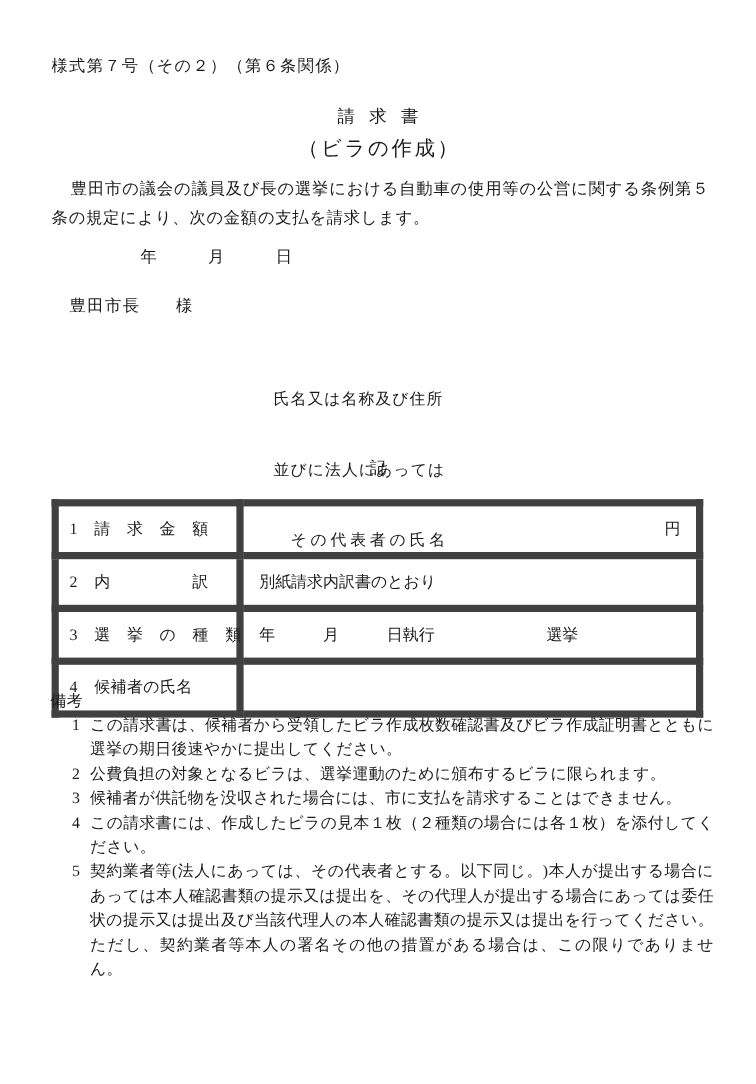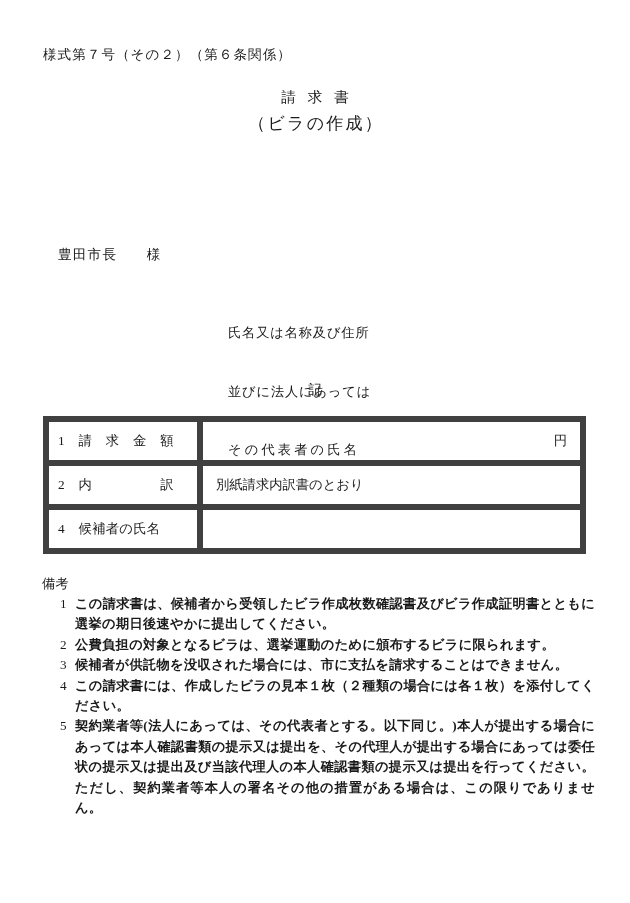--- a/index.html
+++ b/index.html
@@ -91,21 +91,21 @@
   .sig-block {
     position: absolute;
     left: 228px;
     top: 284px;
     font-size: 13.2px;
     line-height: 19.5px;
     white-space: pre;
   }
   .sig-line-1 { letter-spacing: 0.9px; font-family: Liberation Serif, serif; }
   .sig-line-2 { letter-spacing: 0.9px; }
-  .sig-line-3 { letter-spacing: 3.2px; }
+  .sig-line-3 { letter-spacing: 3.2px; margin-left: 14px; }
   .sig-phone {
     position: absolute;
     left: 350px;
     top: 345px;
     font-size: 13.2px;
     letter-spacing: 0.8px;
     white-space: pre;
   }
 
   
@@ -181,35 +181,36 @@
     width: 32px;
     flex: 0 0 32px;
     text-align: left;
     padding-left: 17px;
     box-sizing: border-box;
   }
   .remark-text {
     flex: 1;
     text-align: justify;
     text-justify: inter-character;
-    font-weight: bold;
   }
 </style>
 </head>
 <body>
 
 <div class="page">
 
   <div class="form-number">様式第７号（その２）（第６条関係）</div>
 
   <div class="doc-title">請求書</div>
 
   <div class="doc-subtitle">（ビラの作成）</div>
 
-
+  <div class="body-para">豊田市の議会の議員及び長の選挙における自動車の使用等の公営に関する条例第５条の規定により、次の金額の支払を請求します。</div>
+
+  <div class="date-line">年　　　月　　　日</div>
 
   <div class="addressee">豊田市長　　様</div>
 
   <div class="sig-block">
     <div class="sig-line-1">氏名又は名称及び住所</div>
     <div class="sig-line-2">並びに法人にあっては</div>
     <div class="sig-line-3">その代表者の氏名</div>
   </div>
 
 
@@ -219,20 +220,24 @@
     <tbody>
       <tr>
         <td class="label-cell"><span>1</span>　<span>請　求　金　額</span></td>
         <td class="value-cell right-unit">円</td>
       </tr>
       <tr>
         <td class="label-cell"><span>2</span>　<span>内　　　　　訳</span></td>
         <td class="value-cell indent-val">別紙請求内訳書のとおり</td>
       </tr>
       <tr>
+        <td class="label-cell"><span>3</span>　<span>選　挙　の　種　類</span></td>
+        <td class="value-cell election-row">年　　　月　　　日執行　　　　　　　選挙</td>
+      </tr>
+      <tr>
         <td class="label-cell"><span>4</span>　<span>候補者の氏名</span></td>
         <td class="value-cell indent-val"></td>
       </tr>
     </tbody>
   </table>
 
   <div class="remarks-heading">備考</div>
 
   <div class="remarks-list">
     <div class="remark-item">

